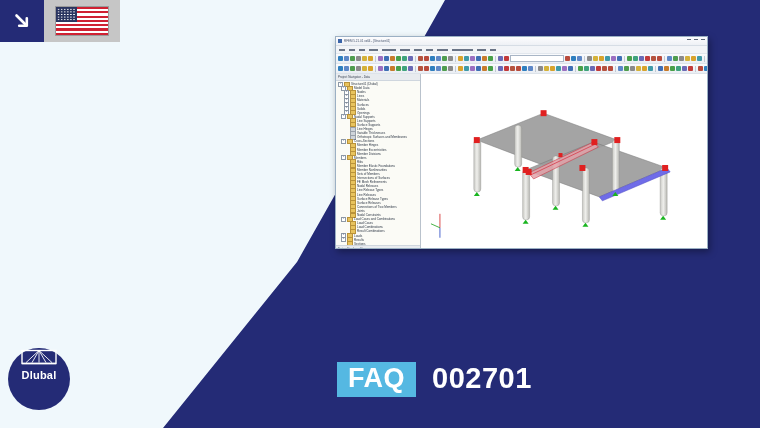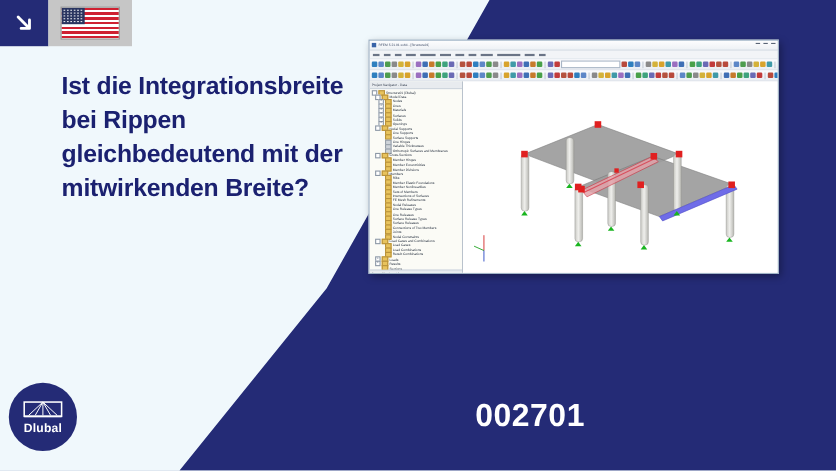--- a/index.html
+++ b/index.html
@@ -45,21 +45,21 @@
   .headline{
     position:absolute;left:56px;top:62px;width:268px;
     color:#1b2170;font-size:22.5px;line-height:1.38;font-weight:bold;
     letter-spacing:-0.2px;
   }
 
   
   .logo{
     position:absolute;left:8px;top:348px;width:62px;height:62px;
     border-radius:50%;background:#242b76;
-    display:flex;flex-direction:column;align-items:center;justify-content:center;
+    display:flex;flex-direction:column;align-items:center;
   }
   .logo-mark{width:38px;height:20px;position:relative;}
   .logo-name{color:#fff;font-size:11px;font-weight:bold;margin-top:1px;letter-spacing:0.2px;}
 
   
   .faq-badge{
     position:absolute;left:337px;top:362px;
     background:#55b8e2;color:#ffffff;
     font-size:27px;font-weight:bold;letter-spacing:0.5px;
     padding:3px 11px 5px 11px;line-height:1;
@@ -140,37 +140,37 @@
 
   <div class="tl-flag">
     <div class="flag-img">
       <div class="flag-stripes"></div>
       <div class="flag-canton">
         <div class="flag-stars"></div>
       </div>
     </div>
   </div>
 
-  <div class="headline">Ist die Integrationsbreite bei Rippen gleichbedeutend mit der mitwirkenden Breite?</div>
 
   <div class="logo">
     <div class="logo-mark">
       <svg width="38" height="20" viewBox="0 0 38 20">
         <rect x="2" y="2.5" width="34" height="13" fill="none" stroke="#ffffff" stroke-width="1.4"></rect>
         <line x1="2" y1="15.5" x2="36" y2="15.5" stroke="#ffffff" stroke-width="1.6"></line>
         <line x1="19" y1="2.5" x2="6" y2="14.6" stroke="#ffffff" stroke-width="0.9"></line>
         <line x1="19" y1="2.5" x2="12" y2="14.6" stroke="#ffffff" stroke-width="0.9"></line>
         <line x1="19" y1="2.5" x2="26" y2="14.6" stroke="#ffffff" stroke-width="0.9"></line>
         <line x1="19" y1="2.5" x2="32" y2="14.6" stroke="#ffffff" stroke-width="0.9"></line>
         <line x1="19" y1="2.5" x2="19" y2="14.6" stroke="#ffffff" stroke-width="0.9"></line>
       </svg>
     </div>
     <div class="logo-name">Dlubal</div>
   </div>
 
+  <div class="faq-badge">FAQ</div>
   <div class="faq-num">002701</div>
 
   <div class="appwin">
 
     <div class="titlebar">
       <span class="tb-icon"></span>
       <span class="tb-title">RFEM 5.21.01 xx64 - [Structure01]</span>
       <span class="tb-ctrl">
         <span></span>
         <span></span>

